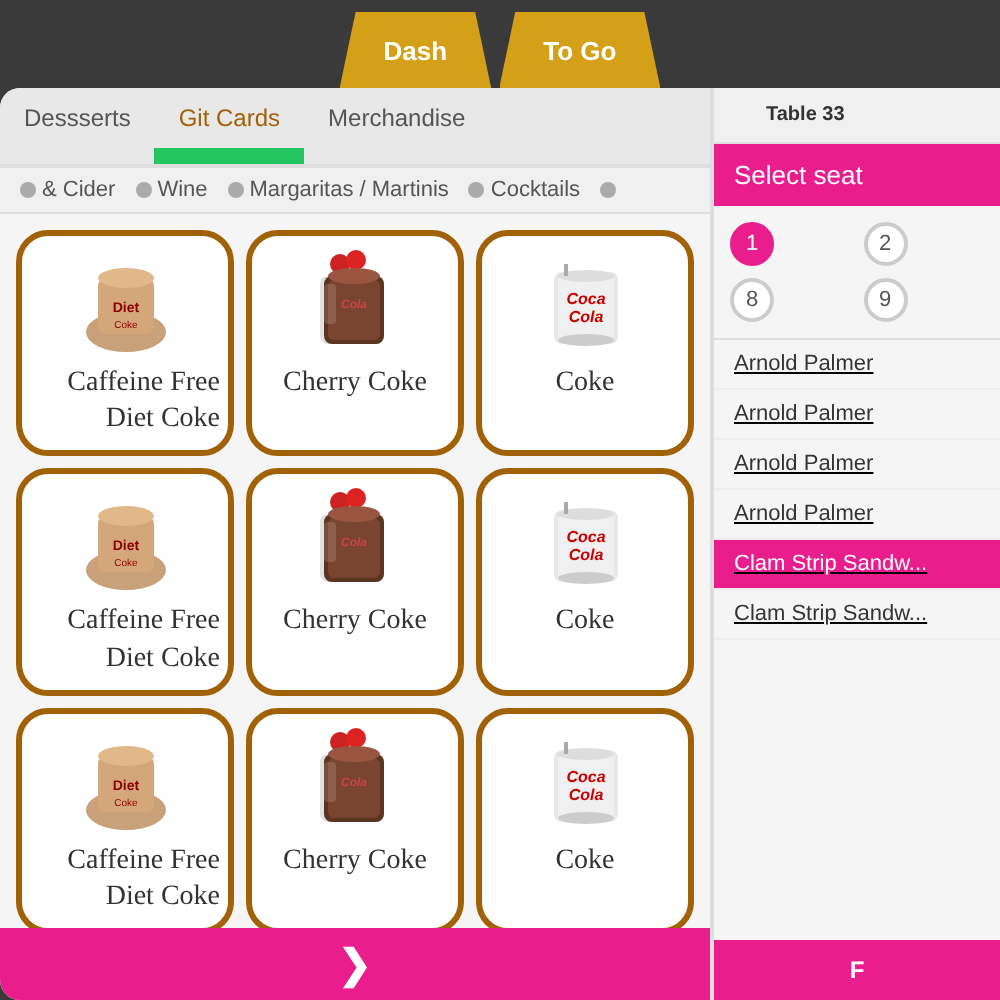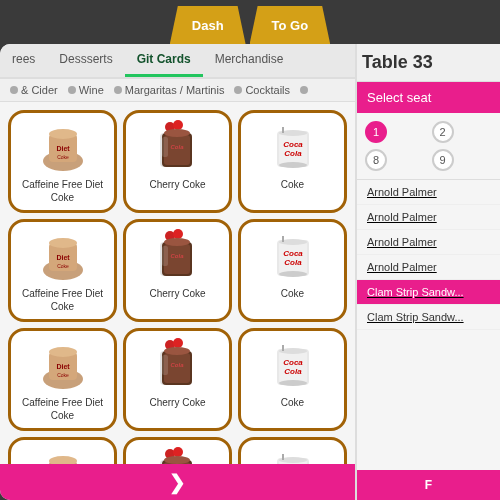--- a/index.html
+++ b/index.html
@@ -69,23 +69,23 @@
     }
     .cat-tab {
       padding: 8px 12px;
       font-size: 12px;
       cursor: pointer;
       white-space: nowrap;
       color: #555;
       border-bottom: 3px solid transparent;
     }
     .cat-tab.active {
-      color: #14532d;
-      border-bottom: 3px solid #22c55e;
-      font-weight: bold;
+      color: #a16207;
+      border-bottom: 8px solid #22c55e;
+      font-weight: normal;
     }
 
     
     .filter-bar {
       display: flex;
       align-items: center;
       gap: 10px;
       padding: 5px 10px;
       background: #f0f0f0;
       border-bottom: 1px solid #ddd;
@@ -132,24 +132,25 @@
       width: 72px;
       height: 55px;
       border-radius: 4px;
       overflow: hidden;
       display: flex;
       align-items: center;
       justify-content: center;
       margin-bottom: 4px;
     }
     .product-name {
-      font-size: 10px;
+      font-size: 14px;
       color: #333;
-      text-align: center;
+      text-align: right;
       line-height: 1.3;
+      font-family: Liberation Serif, serif;
     }
 
     
     .bottom-bar {
       height: 36px;
       background: #e91e8c;
       display: flex;
       align-items: center;
       justify-content: center;
       flex-shrink: 0;
@@ -164,22 +165,22 @@
     
     .right-panel {
       width: 145px;
       background: #f5f5f5;
       display: flex;
       flex-direction: column;
       border-left: 2px solid #ddd;
     }
     .table-title {
       background: #f0f0f0;
-      padding: 8px 5px;
-      font-size: 18px;
+      padding: 8px 26px;
+      font-size: 10px;
       font-weight: bold;
       color: #333;
       border-bottom: 1px solid #ddd;
     }
     .select-seat-header {
       background: #e91e8c;
       color: white;
       padding: 8px 10px;
       font-size: 13px;
       font-weight: normal;
@@ -256,21 +257,20 @@
 <div class="top-nav">
   <button class="nav-tab">Dash</button>
   <button class="nav-tab">To Go</button>
 </div>
 
 <div class="main-container">
 
   <div class="left-panel">
 
     <div class="category-tabs">
-      <div class="cat-tab">rees</div>
       <div class="cat-tab">Dessserts</div>
       <div class="cat-tab active">Git Cards</div>
       <div class="cat-tab">Merchandise</div>
     </div>
 
     <div class="filter-bar">
       <div class="filter-item">
         <span class="filter-dot"></span>
         <span>&amp; Cider</span>
       </div>

